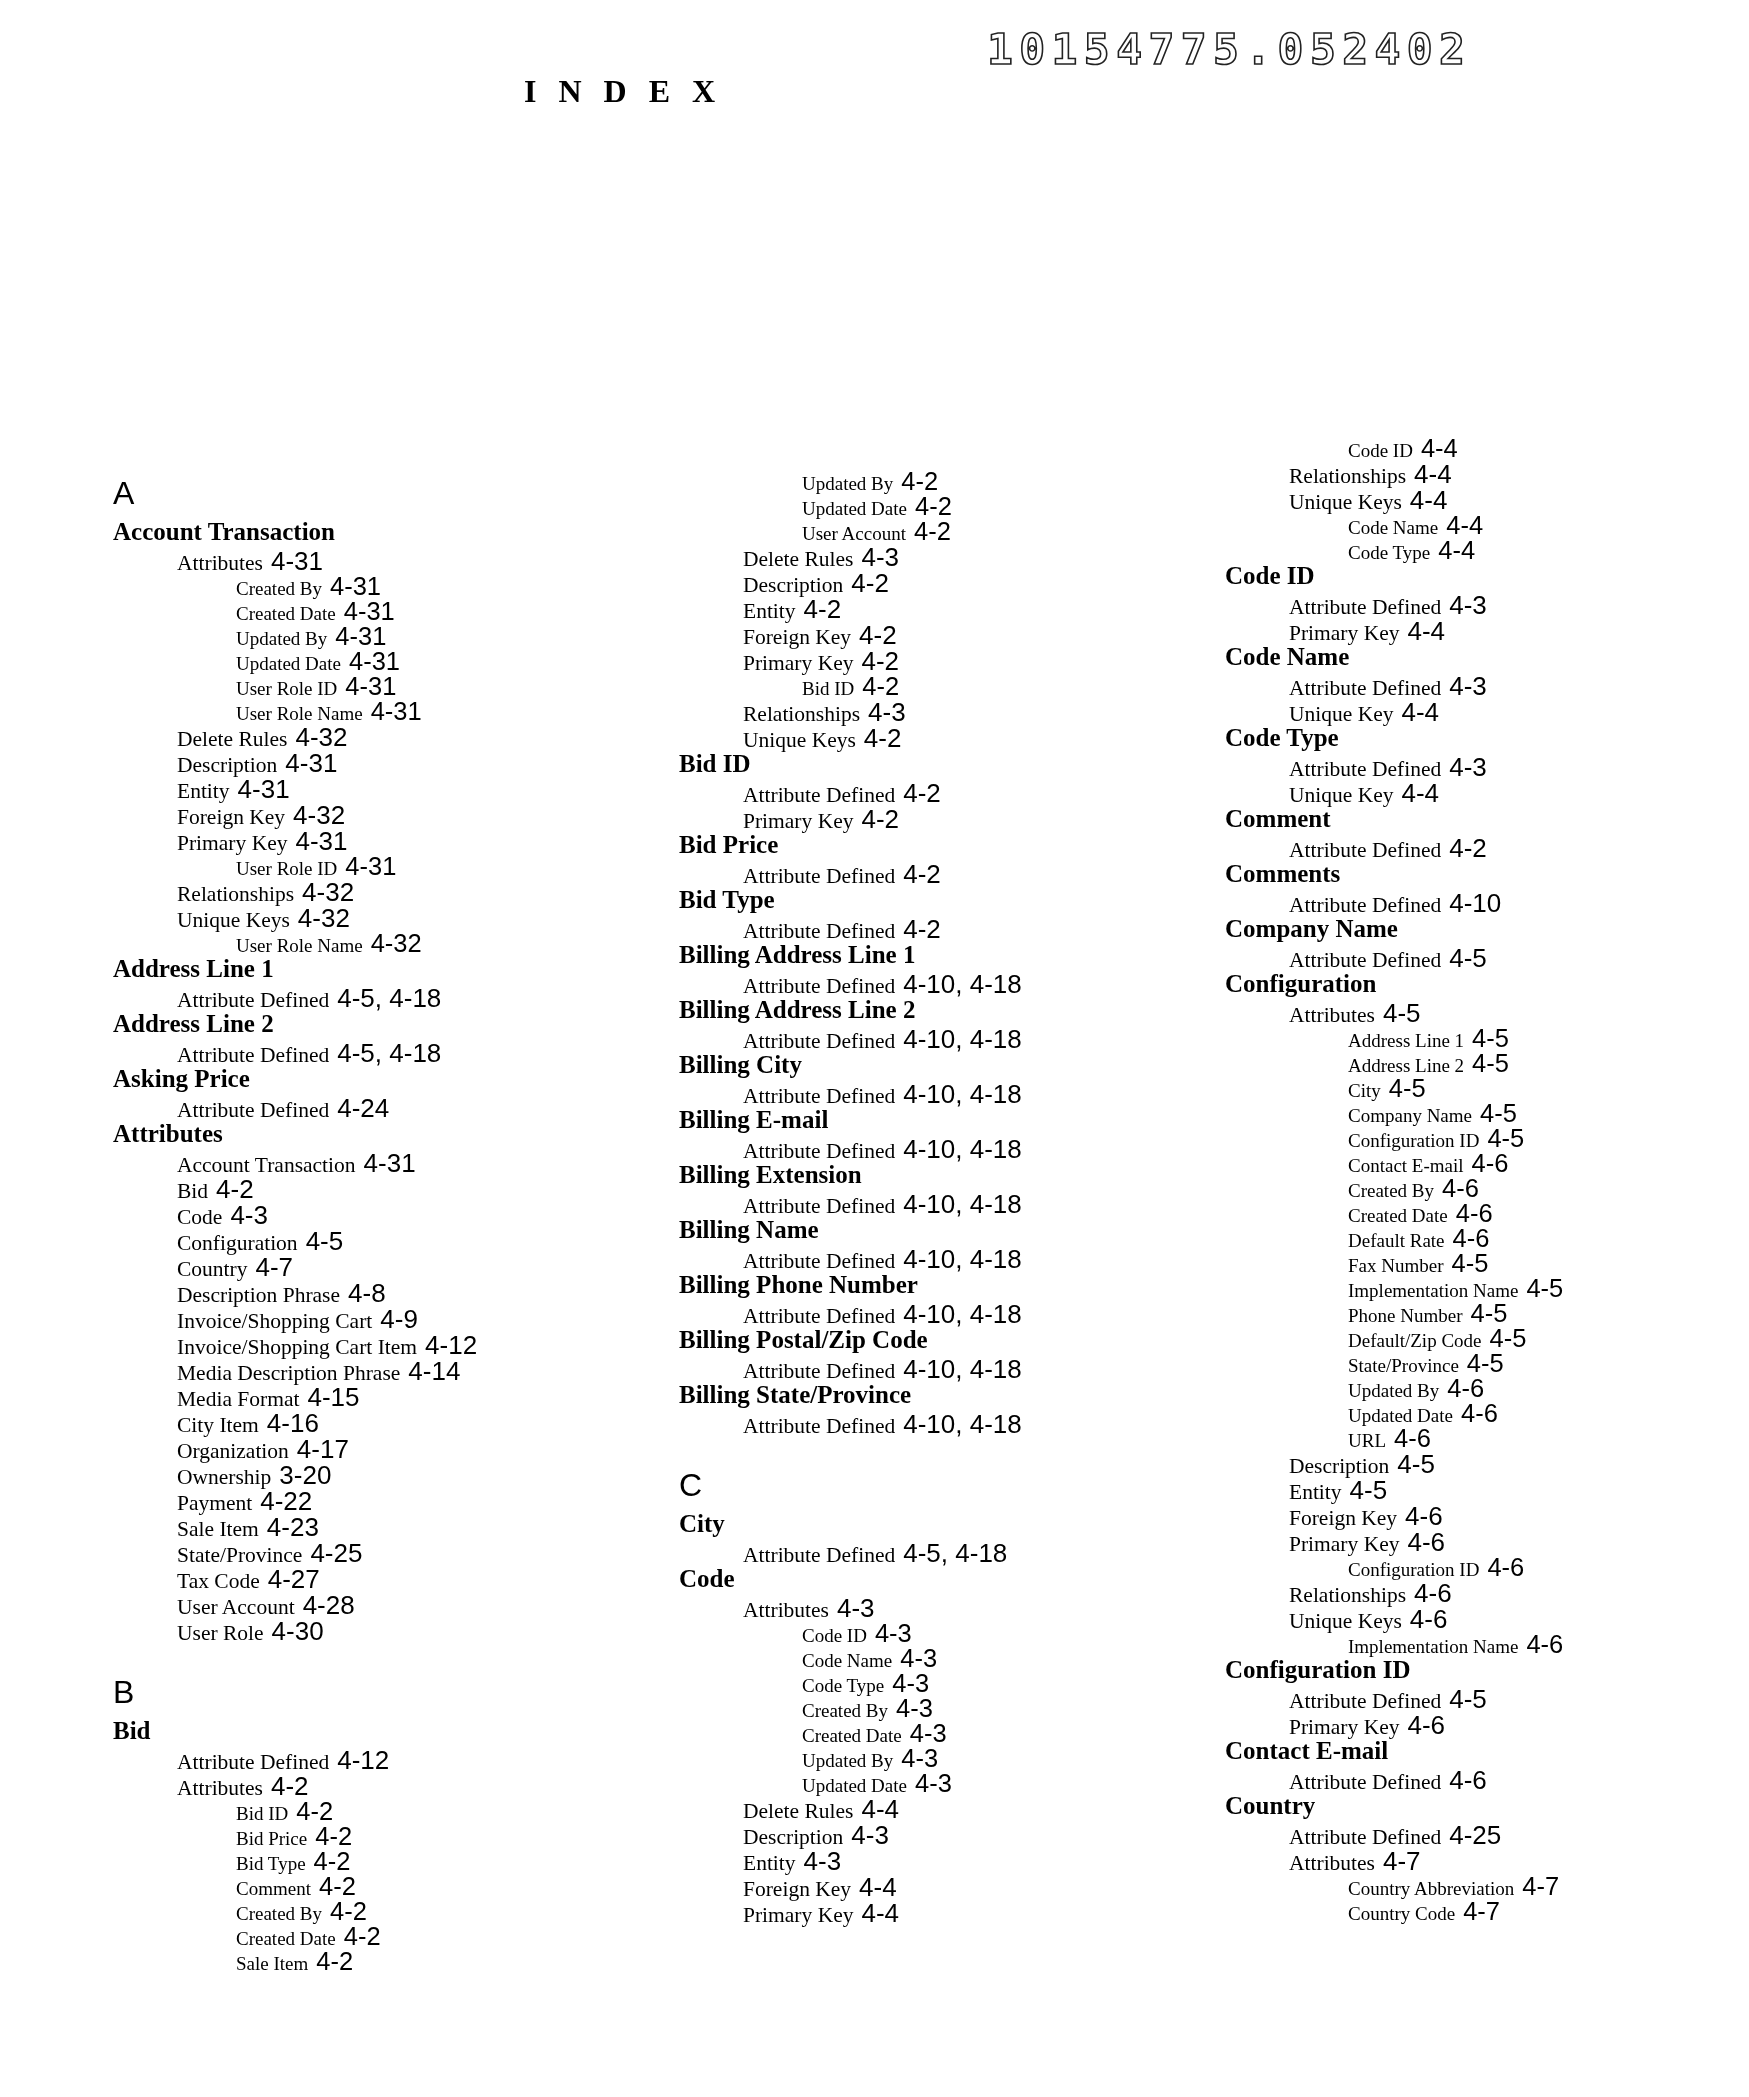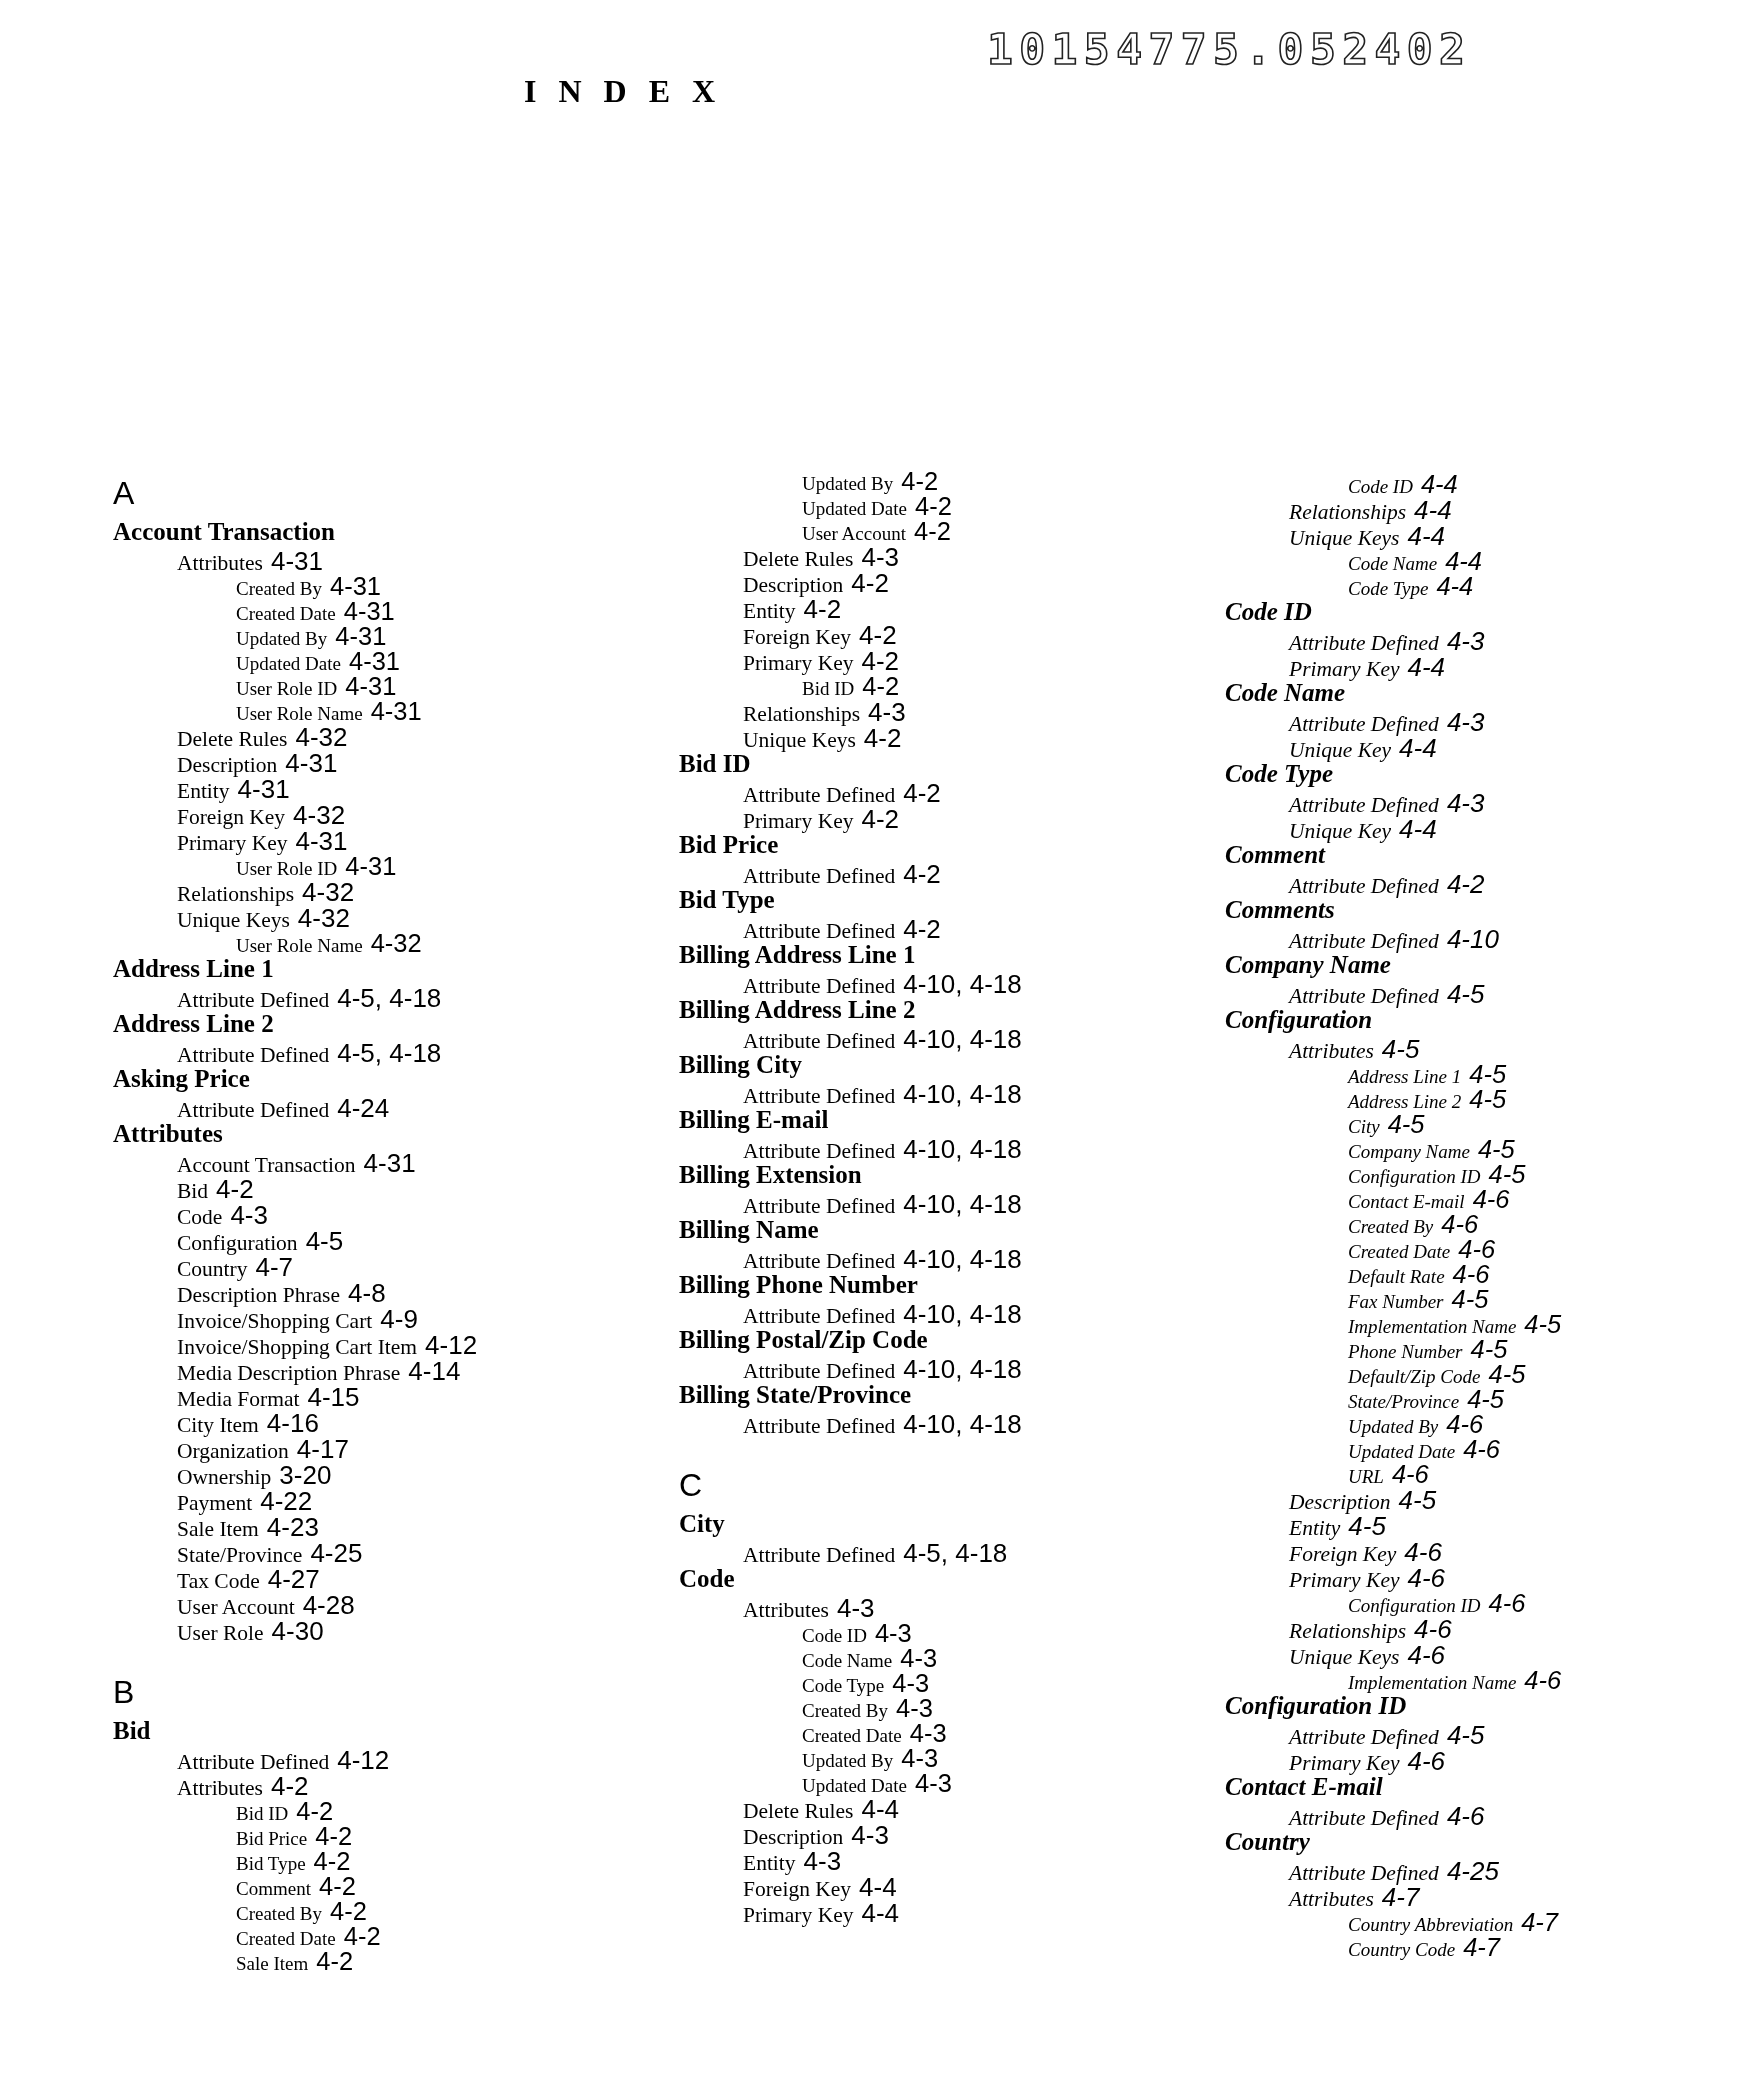--- a/index.html
+++ b/index.html
@@ -16,21 +16,21 @@
     }
     .title {
       position: absolute; left: 476px; top: 73px;
       font-family: "Liberation Serif", serif; font-size: 32px; font-weight: bold;
       letter-spacing: 22px;
       margin-left: 48px;
     }
     .col { position: absolute; top: 0; }
     .col-1 { left: 113px; top: 477px; }
     .col-2 { left: 667px; top: 469px; margin-left: 12px; }
-    .col-3 { left: 1225px; top: 472px; font-style: italic; }
+    .col-3 { left: 1225px; top: 436px; }
     .entry { white-space: nowrap; line-height: 1; }
     .letter {
       font-family: "Liberation Sans", sans-serif; font-size: 32px; height: 37px; margin-bottom: 4.8px;
     }
     .letter.spaced { margin-top: 32px; }
     .l0 { font-size: 25px; height: 29px; padding-left: 0px; font-weight: bold; }
     .l1 { font-size: 21.5px; height: 26px; padding-left: 64px; }
     .l2 { font-size: 19px; height: 25px; padding-left: 123px; }
     .pg { font-family: "Liberation Sans", sans-serif; font-size: 26px; margin-left: 8px; }
     .l2 .pg { font-size: 25.5px; }

